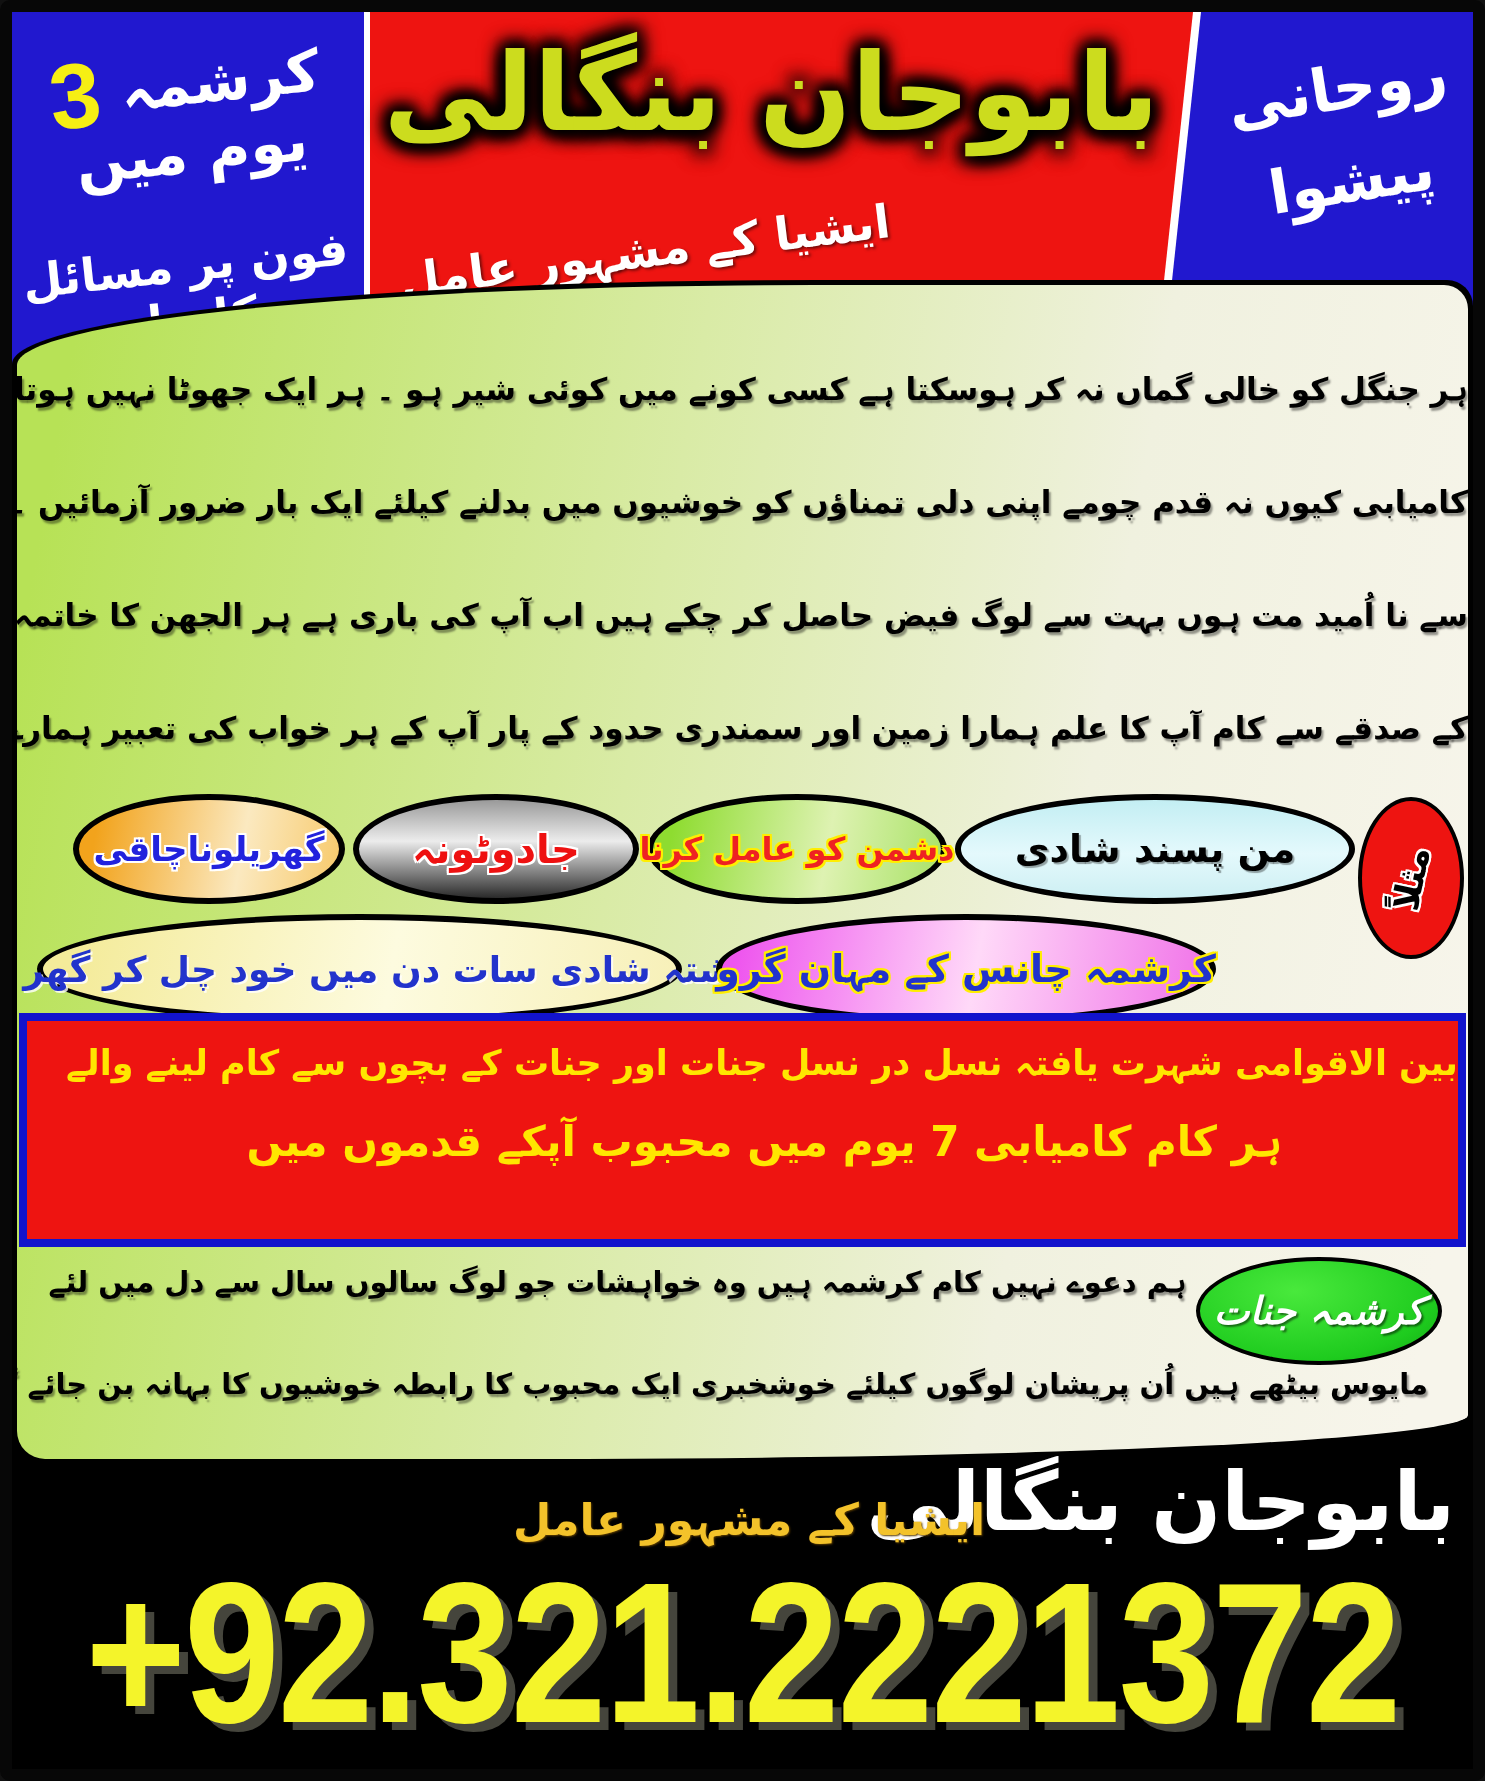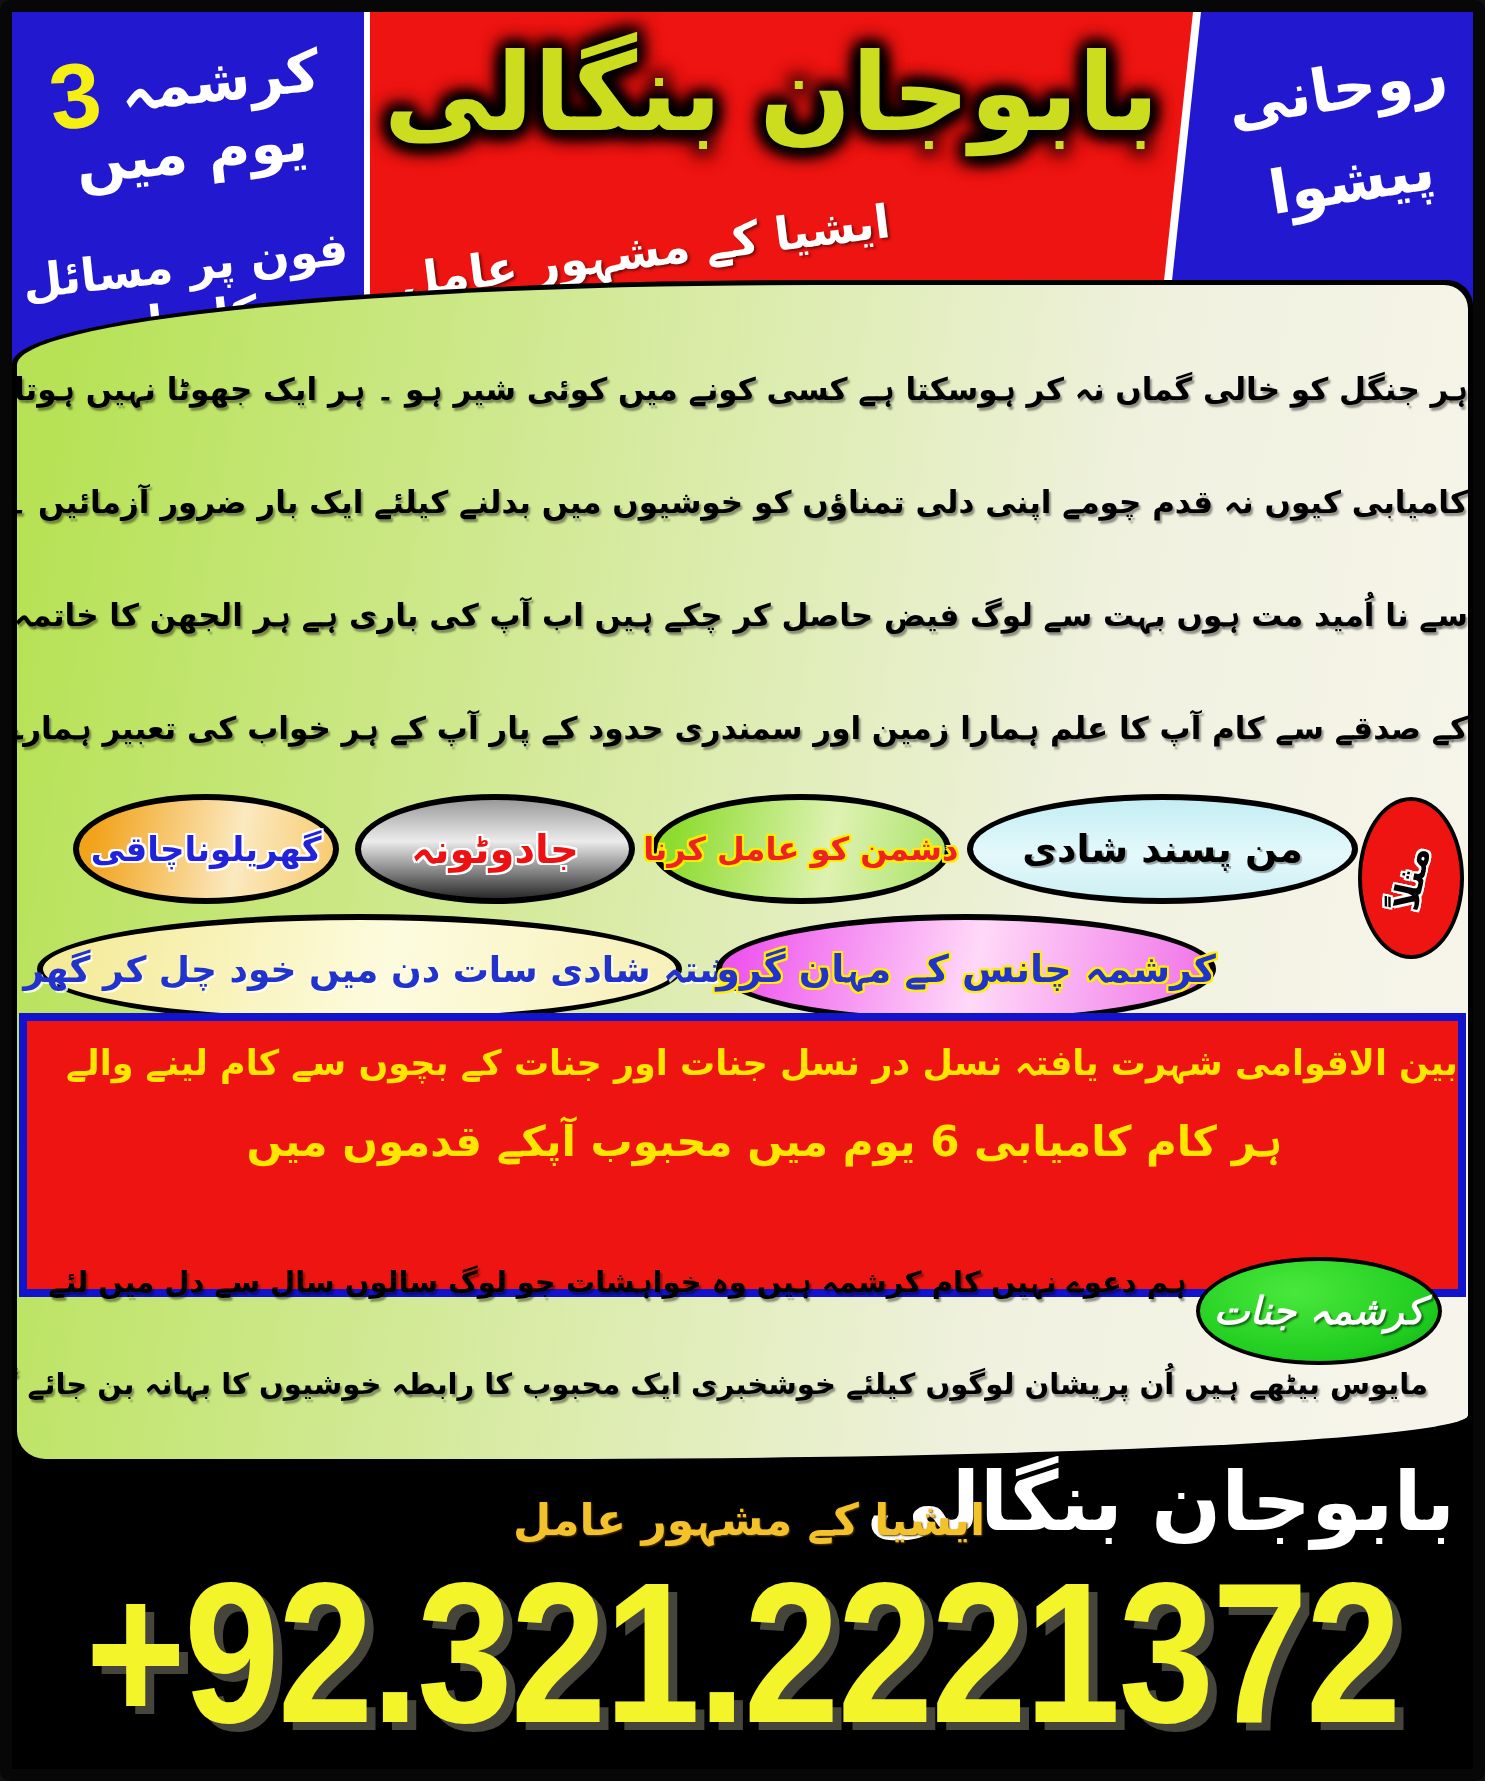--- a/index.html
+++ b/index.html
@@ -40,21 +40,21 @@
   .body{position:relative;width:100%;height:100%;overflow:hidden;
     border-radius:55% 24px 64% 28px / 80px 24px 44px 28px;
     background:linear-gradient(100deg,#b7e256 4%,#d9eba6 42%,#f0f1df 70%,#f7f5eb 96%);}
 
   .intro{margin-top:48px;}
   .intro-line{height:113px;line-height:113px;text-align:center;direction:rtl;white-space:nowrap;
     font-size:31px;font-weight:bold;color:#000;text-shadow:2px 3px 2px rgba(0,0,0,.4);}
 
   
   .row{display:flex;align-items:center;}
-  .row1{margin:4px 110px 0 56px;gap:16px;height:120px;}
+  .row1{margin:4px 110px 0 56px;gap:8px;height:120px;}
   .row2{margin:4px 290px 0 20px;gap:34px;height:112px;}
   .oval{border:6px solid #000;border-radius:50%;display:flex;align-items:center;justify-content:center;
     height:110px;box-sizing:border-box;direction:rtl;white-space:nowrap;font-weight:bold;}
   .o1{width:272px;background:linear-gradient(100deg,#f2a31c 8%,#fbe9c0 62%,#f7c96a 100%);
     color:#2222dd;font-size:34px;text-shadow:-2px 0 #fff,2px 0 #fff,0 -2px #fff,0 2px #fff,2px 2px #fff,-2px -2px #fff,2px -2px #fff,-2px 2px #fff;}
   .o2{width:286px;background:linear-gradient(180deg,#9a9a9a 0%,#ececec 42%,#2a2a2a 100%);
     color:#ee1111;font-size:40px;text-shadow:-2px 0 #fff,2px 0 #fff,0 -2px #fff,0 2px #fff,2px 2px #fff,-2px -2px #fff,2px -2px #fff,-2px 2px #fff;}
   .o3{width:300px;background:linear-gradient(100deg,#8edc30 8%,#def2b2 60%,#a8e266 100%);
     color:#ee2222;font-size:32px;text-shadow:-2px 0 #ffee00,2px 0 #ffee00,0 -2px #ffee00,0 2px #ffee00,2px 2px #ffee00,-2px -2px #ffee00,2px -2px #ffee00,-2px 2px #ffee00;}
   .o4{width:400px;background:linear-gradient(180deg,#c3eef3 0%,#e4f9fc 55%,#cdeff3 100%);color:#000;font-size:38px;
@@ -63,21 +63,21 @@
     color:#2233cc;font-size:36px;text-shadow:2px 2px 0 rgba(255,255,255,.8);}
   .r2{width:500px;background:linear-gradient(100deg,#ee55ee 4%,#ffd9f8 52%,#f070e8 100%);
     color:#2233cc;font-size:38px;text-shadow:-2px 0 #ffee00,2px 0 #ffee00,0 -2px #ffee00,0 2px #ffee00,2px 2px #ffee00,-2px -2px #ffee00,2px -2px #ffee00,-2px 2px #ffee00;}
 
   .misal{position:absolute;top:512px;right:4px;width:98px;height:154px;background:#ee1411;border:4px solid #000;
     border-radius:50%;display:flex;align-items:center;justify-content:center;}
   .misal span{transform:rotate(-78deg);font-size:36px;font-weight:bold;color:#000;direction:rtl;
     text-shadow:-2px 0 #fff,2px 0 #fff,0 -2px #fff,0 2px #fff,2px 2px #fff,-2px -2px #fff,2px -2px #fff,-2px 2px #fff;}
 
   
-  .banner{position:absolute;top:728px;left:2px;right:2px;height:284px;background:#ee1411;
+  .banner{position:absolute;top:728px;left:2px;right:2px;height:234px;background:#ee1411;
     border:8px solid #1213cc;box-sizing:border-box;text-align:center;padding-left:44px;}
   .banner-l1{margin-top:22px;font-size:35px;font-weight:bold;color:#ffe600;direction:rtl;white-space:nowrap;}
   .banner-l2{margin-top:34px;font-size:42px;font-weight:bold;color:#ffe600;direction:rtl;white-space:nowrap;}
 
   
   .kar-badge{position:absolute;top:972px;right:26px;width:238px;height:100px;border:4px solid #000;border-radius:50%;
     background:radial-gradient(ellipse at 40% 30%,#49e93c 0%,#1ecb1e 70%,#12a412 100%);
     display:flex;align-items:center;justify-content:center;color:#fff;font-size:38px;font-weight:bold;direction:rtl;
     text-shadow:2px 2px 2px rgba(0,0,0,.5);font-style:italic;}
   .kar-l1{position:absolute;top:980px;left:10px;right:260px;text-align:center;direction:rtl;white-space:nowrap;
@@ -153,21 +153,21 @@
           <span>کرشمہ چانس کے مہان گرو</span>
         </div>
       </div>
 
       <div class="misal">
         <span>مثلاً</span>
       </div>
 
       <div class="banner">
         <div class="banner-l1">بین الاقوامی شہرت یافتہ نسل در نسل جنات اور جنات کے بچوں سے کام لینے والے</div>
-        <div class="banner-l2">ہر کام کامیابی 6 یوم میں محبوب آپکے قدموں میں</div>
+        <div class="banner-l2">ہر کام کامیابی 7 یوم میں محبوب آپکے قدموں میں</div>
       </div>
 
       <div class="kar-badge">کرشمہ جنات</div>
       <div class="kar-l1">ہم دعوے نہیں کام کرشمہ ہیں وہ خواہشات جو لوگ سالوں سال سے دل میں لئے</div>
       <div class="kar-l2">مایوس بیٹھے ہیں اُن پریشان لوگوں کیلئے خوشخبری ایک محبوب کا رابطہ خوشیوں کا بہانہ بن جائے گا</div>
 
     </div>
   </div>
 
 </div>

